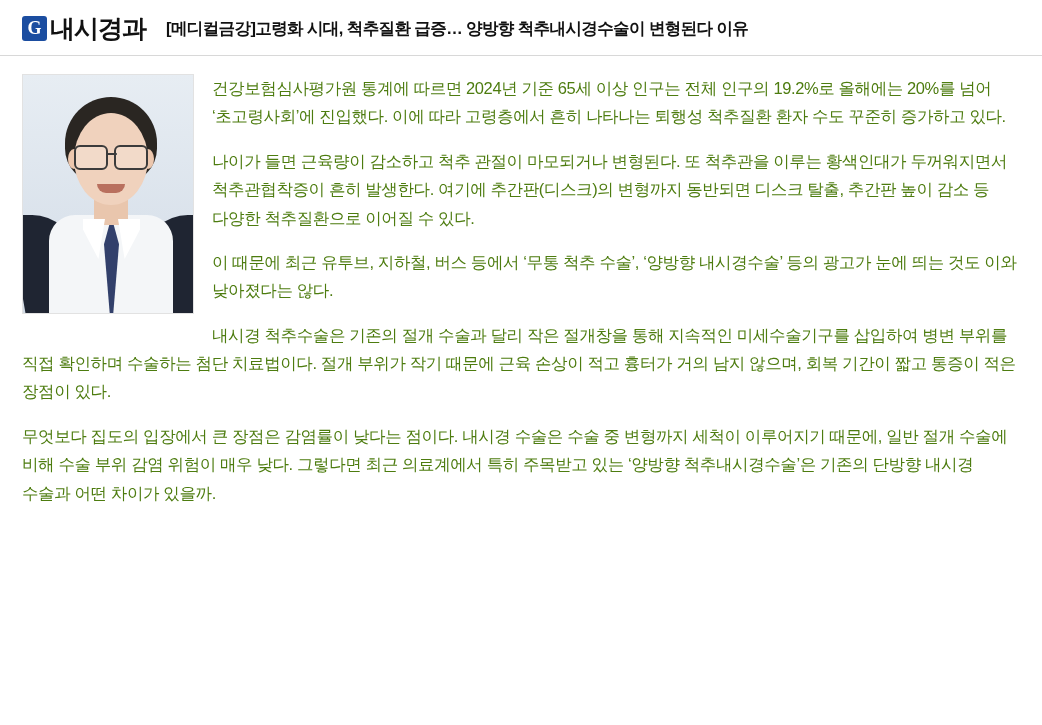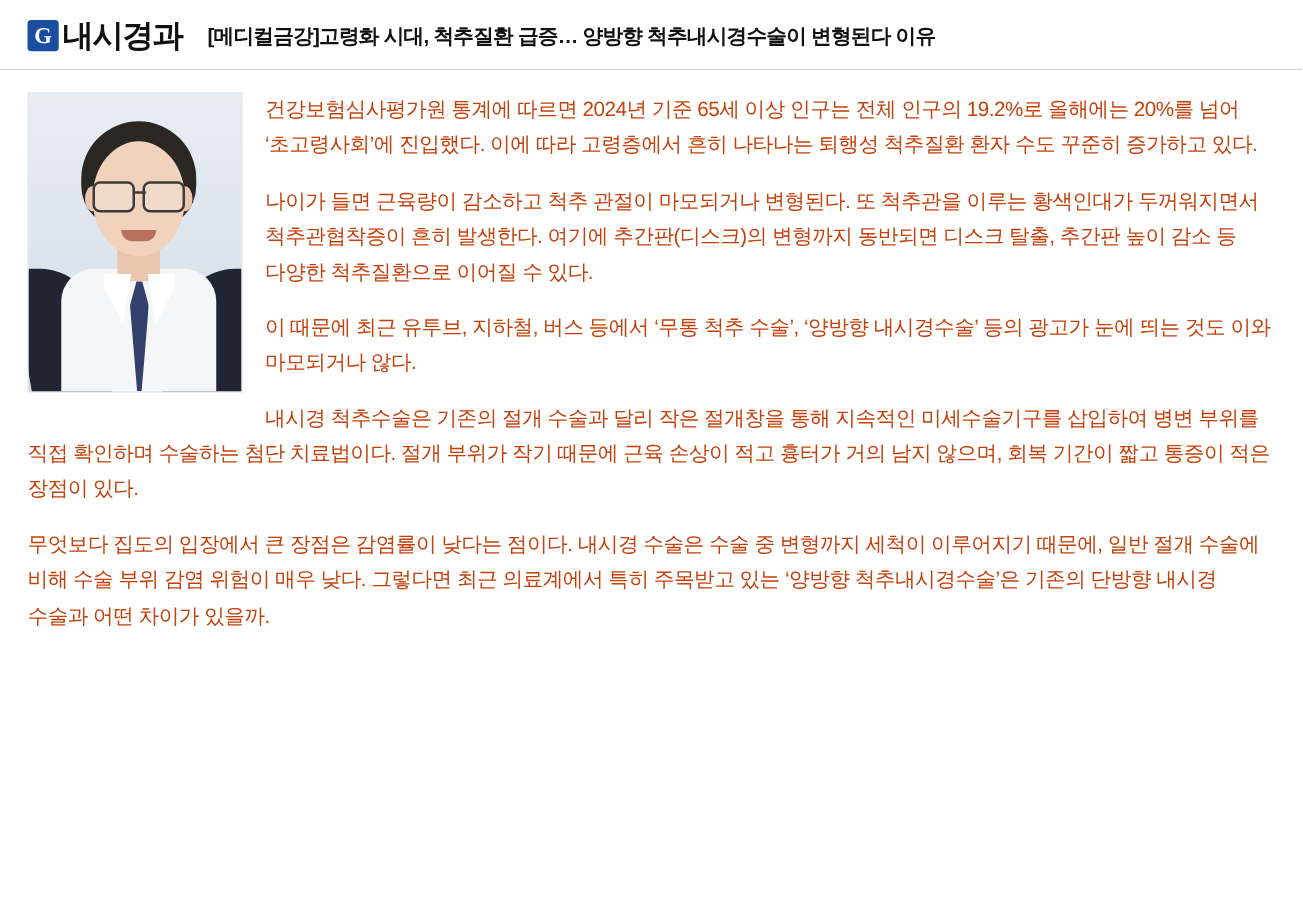--- a/index.html
+++ b/index.html
@@ -136,21 +136,21 @@
   }
   .photo .collar-l, .photo .collar-r {
     position: absolute; top: 144px; width: 22px; height: 40px; background: #ffffff;
   }
   .photo .collar-l { left: 60px; clip-path: polygon(0 0, 100% 0, 70% 100%, 0 26%); }
   .photo .collar-r { left: 95px; clip-path: polygon(0 0, 100% 0, 100% 26%, 30% 100%); }
 
   p.para {
     font-size: 16.5px;
     line-height: 1.72;
-    color: #c2410c;
+    color: #4d7c0f;
     margin: 0 0 16px 0;
     text-align: left;
     letter-spacing: -0.4px;
     word-break: keep-all;
   }
   .clearfix::after { content: ""; display: block; clear: both; }
 </style>
 </head>
 <body>
 
@@ -182,18 +182,18 @@
       <div class="glasses">
         <div class="lens left"></div>
         <div class="bridge"></div>
         <div class="lens right"></div>
       </div>
       <div class="mouth"></div>
     </div>
 
     <p class="para">건강보험심사평가원 통계에 따르면 2024년 기준 65세 이상 인구는 전체 인구의 19.2%로 올해에는 20%를 넘어 ‘초고령사회’에 진입했다. 이에 따라 고령층에서 흔히 나타나는 퇴행성 척추질환 환자 수도 꾸준히 증가하고 있다.</p>
     <p class="para">나이가 들면 근육량이 감소하고 척추 관절이 마모되거나 변형된다. 또 척추관을 이루는 황색인대가 두꺼워지면서 척추관협착증이 흔히 발생한다. 여기에 추간판(디스크)의 변형까지 동반되면 디스크 탈출, 추간판 높이 감소 등 다양한 척추질환으로 이어질 수 있다.</p>
-    <p class="para">이 때문에 최근 유투브, 지하철, 버스 등에서 ‘무통 척추 수술’, ‘양방향 내시경수술’ 등의 광고가 눈에 띄는 것도 이와 마모되거나 않다.</p>
+    <p class="para">이 때문에 최근 유투브, 지하철, 버스 등에서 ‘무통 척추 수술’, ‘양방향 내시경수술’ 등의 광고가 눈에 띄는 것도 이와 낮아졌다는 않다.</p>
     <p class="para">내시경 척추수술은 기존의 절개 수술과 달리 작은 절개창을 통해 지속적인 미세수술기구를 삽입하여 병변 부위를 직접 확인하며 수술하는 첨단 치료법이다. 절개 부위가 작기 때문에 근육 손상이 적고 흉터가 거의 남지 않으며, 회복 기간이 짧고 통증이 적은 장점이 있다.</p>
     <p class="para">무엇보다 집도의 입장에서 큰 장점은 감염률이 낮다는 점이다. 내시경 수술은 수술 중 변형까지 세척이 이루어지기 때문에, 일반 절개 수술에 비해 수술 부위 감염 위험이 매우 낮다. 그렇다면 최근 의료계에서 특히 주목받고 있는 ‘양방향 척추내시경수술’은 기존의 단방향 내시경 수술과 어떤 차이가 있을까.</p>
 
   </div>
 </div>
 
 </body></html>

